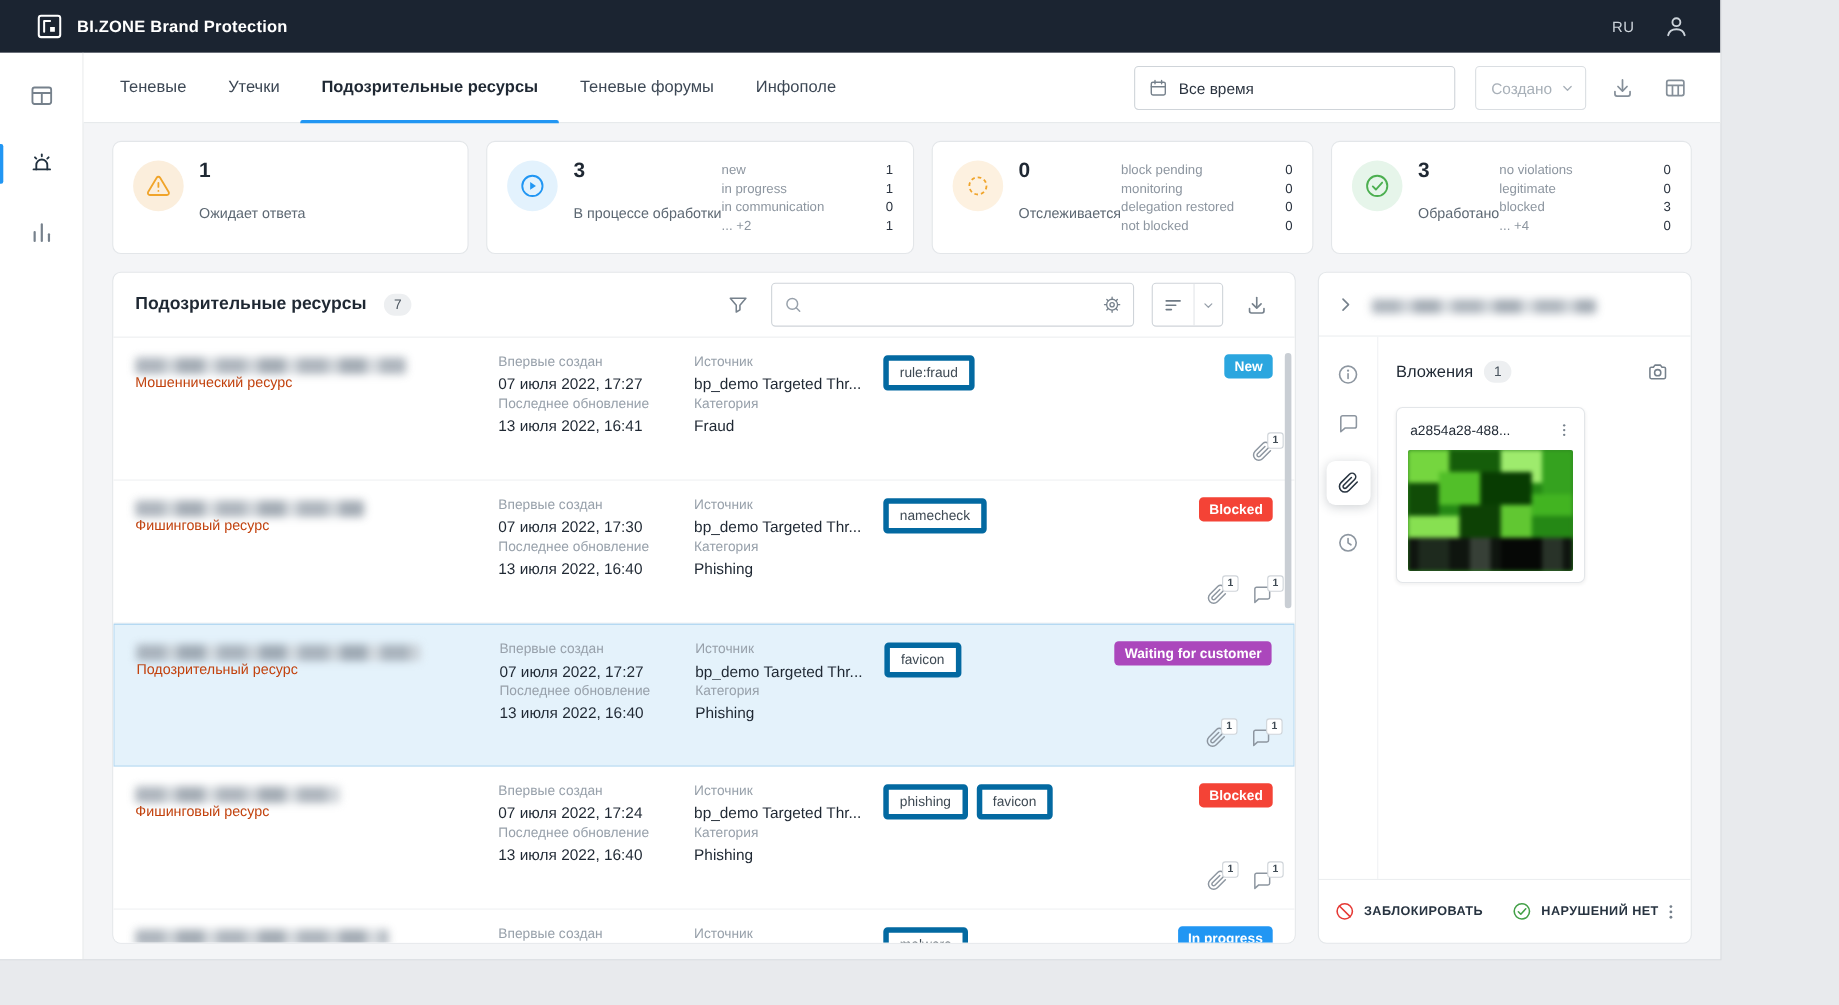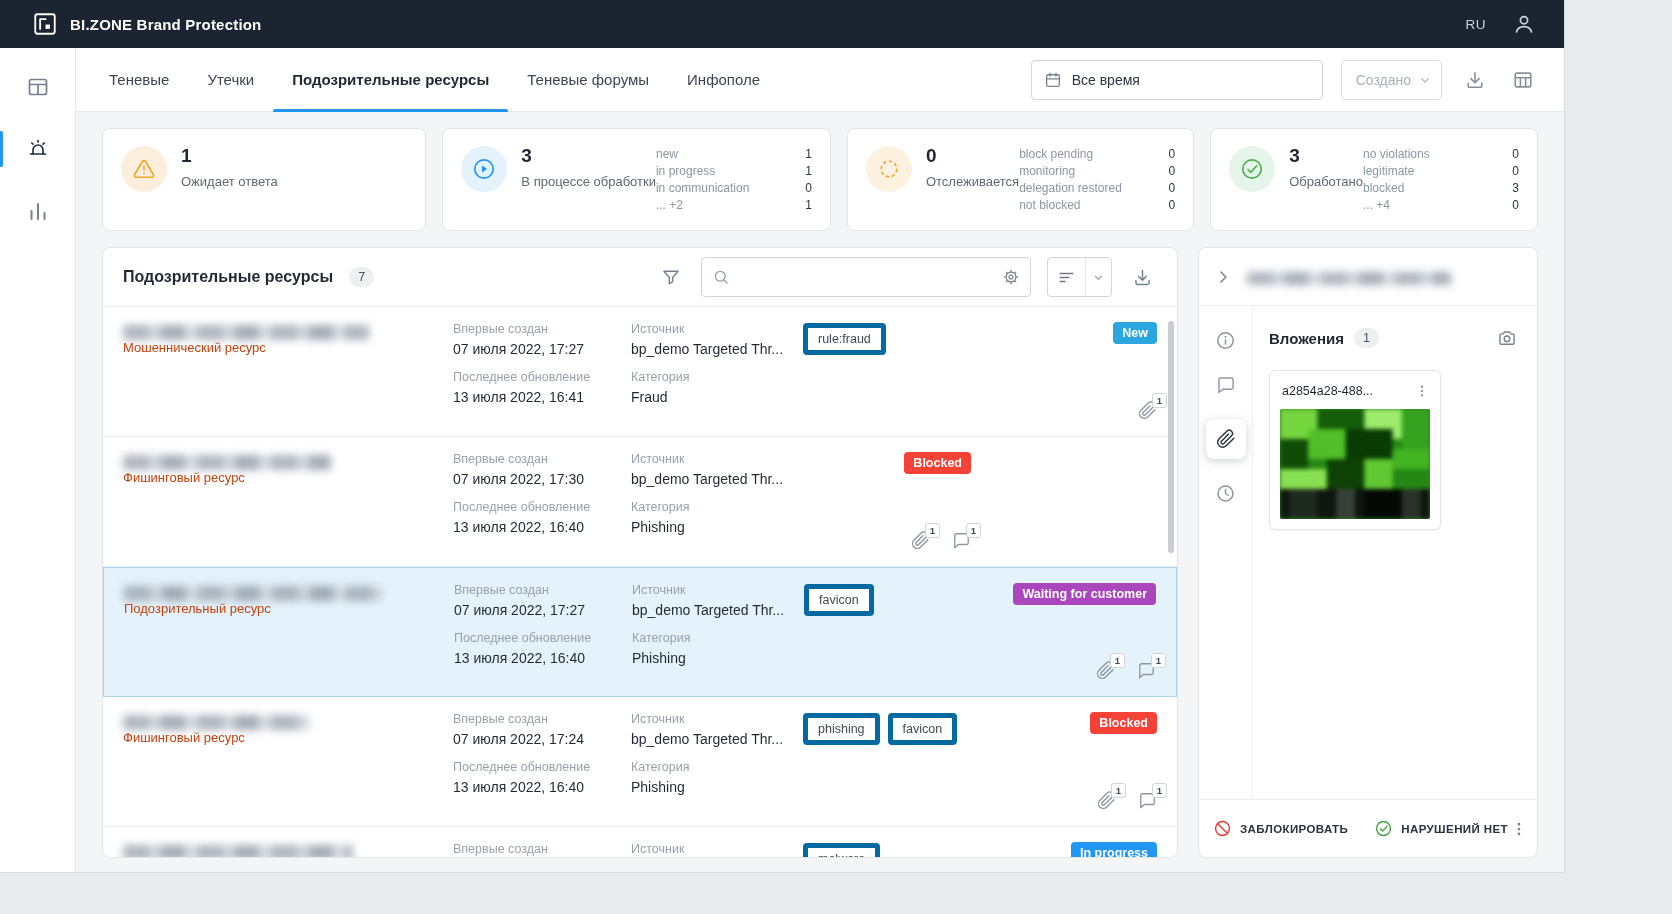--- a/index.html
+++ b/index.html
@@ -39,21 +39,21 @@
   .content { flex:1; padding:16px 26px 14px; display:flex; flex-direction:column; min-height:0; }
   .cards { display:flex; gap:16px; }
   .card { flex:1; background:#fff; border:1px solid #e3e6e9; border-radius:8px; padding:16px 18px; display:flex; align-items:flex-start; min-height:92px; }
   .card-ic { width:46px; height:46px; border-radius:50%; display:flex; align-items:center; justify-content:center; margin-top:1px; flex:none; }
   .ic-warn { background:#fbeedc; color:#f0a42a; }
   .ic-play { background:#e3f2fd; color:#2196f3; }
   .ic-dash { background:#fdf1e0; color:#f0a42a; }
   .ic-check { background:#e6f5ea; color:#4caf50; }
   .card-main { margin-left:14px; min-width:0; }
   .card-num { font-size:19px; font-weight:700; color:#1f2833; }
-  .card-label { font-size:13px; color:#5d6873; margin-top:7px; white-space:nowrap; }
+  .card-label { font-size:13px; color:#5d6873; margin-top:19px; white-space:nowrap; }
   .card-details { margin-left:auto; width:156px; font-size:12px; padding-top:1px; flex:none; }
   .cd-row { display:flex; justify-content:space-between; line-height:17px; }
   .cd-label { color:#8d96a0; white-space:nowrap; }
   .cd-value { color:#2b3440; }
 
   .panels { display:flex; gap:20px; margin-top:16px; flex:1; min-height:0; }
 
   
   .list-panel { flex:1; background:#fff; border:1px solid #e3e6e9; border-radius:8px; display:flex; flex-direction:column; min-width:0; overflow:hidden; }
   .list-header { height:58px; flex:none; display:flex; align-items:center; padding:0 20px; gap:16px; }
@@ -69,21 +69,21 @@
 
   .rows { flex:1; position:relative; overflow:hidden; border-top:1px solid #eceef0; }
   .row { display:flex; padding:15px 20px 0; min-height:130px; border-bottom:1px solid #eceef0; background:#fff; cursor:pointer; }
   .row.selected { background:#e4f2fb; border:1px solid #a9d3f0; }
   .c-title { width:330px; padding-right:20px; flex:none; }
   .redact { height:15px; border-radius:2px; filter:blur(4px); opacity:.8;
             background:repeating-linear-gradient(90deg,#9aa3ad 0 26px,#c3c9cf 26px 38px,#8d97a2 38px 62px,#cdd2d7 62px 74px); margin-top:3px; }
   .rtype { font-size:13px; color:#c2410c; }
   .c-dates { width:178px; flex:none; }
   .c-source { width:168px; flex:none; }
-  .fgroup + .fgroup { margin-top:13px; }
+  .fgroup + .fgroup { margin-top:3px; }
   .flabel { font-size:12.5px; color:#98a1ab; line-height:15px; }
   .fvalue { font-size:14px; color:#1f2833; font-weight:500; margin-top:4px; white-space:nowrap; overflow:hidden; text-overflow:ellipsis; }
   .c-tags { flex:1; display:flex; align-items:flex-start; align-content:flex-start; gap:8px; padding:1px 10px 0 4px; flex-wrap:wrap; min-width:0; }
   .chip { border:5px solid #0369a1; border-radius:4px; padding:4px 10px; font-size:12.5px; color:#3f4a54; background:#fff; white-space:nowrap; }
   .c-right { width:172px; flex:none; display:flex; flex-direction:column; align-items:flex-end; justify-content:space-between; padding-bottom:16px; }
   .badge { color:#fff; font-size:12.5px; font-weight:700; border-radius:4px; padding:4px 9px; white-space:nowrap; }
   .iconrow { display:flex; gap:22px; color:#8d96a0; }
   .icon-rel { position:relative; display:inline-flex; }
   .cnt { position:absolute; top:-8px; right:-10px; min-width:15px; height:15px; border:1px solid #cfd4d9; background:#fff; border-radius:3px; font-size:9.5px; line-height:13px; text-align:center; color:#3f4a54; padding:0 2px; font-weight:700; }
   .vscroll { position:absolute; right:3px; top:14px; width:6px; height:232px; background:#c9ced4; border-radius:3px; cursor:pointer; }
@@ -91,21 +91,21 @@
   
   .detail-panel { width:340px; flex:none; background:#fff; border:1px solid #e3e6e9; border-radius:8px; display:flex; flex-direction:column; overflow:hidden; }
   .detail-header { height:58px; flex:none; display:flex; align-items:center; padding:0 14px; gap:14px; border-bottom:1px solid #eceef0; color:#76818c; }
   .dredact { width:204px; height:13px; }
   .detail-body { flex:1; display:flex; min-height:0; }
   .dstrip { width:54px; flex:none; border-right:1px solid #f0f2f4; display:flex; flex-direction:column; align-items:center; padding-top:24px; gap:24px; color:#8d96a0; }
   .dtool { cursor:pointer; display:flex; }
   .active-tool { width:40px; height:40px; background:#fff; border-radius:8px; box-shadow:0 2px 10px rgba(31,45,61,.22); display:flex; align-items:center; justify-content:center; color:#273340; cursor:pointer; }
   .dcontent { flex:1; padding:18px 16px 0; display:flex; flex-direction:column; min-width:0; }
   .dc-header { display:flex; align-items:center; gap:10px; color:#8d96a0; }
-  .dc-title { font-size:15px; font-weight:700; color:#1f2833; }
+  .dc-title { font-size:15px; font-weight:400; color:#1f2833; }
   .attach-card { width:172px; border:1px solid #e3e6e9; border-radius:6px; margin-top:18px; box-shadow:0 1px 3px rgba(0,0,0,.05); background:#fff; }
   .ac-head { display:flex; align-items:center; padding:10px 8px 8px 12px; gap:6px; }
   .ac-name { flex:1; font-size:12.5px; font-weight:500; color:#1f2833; white-space:nowrap; overflow:hidden; }
   .thumb { margin:0 10px 10px; height:110px; border-radius:2px; overflow:hidden; background:#2e8420; }
   .thumb svg { width:100%; height:100%; filter:blur(2px) saturate(1.15); }
   .detail-footer { border-top:1px solid #eceef0; height:58px; flex:none; display:flex; align-items:center; padding:0 14px; }
   .dact { display:flex; align-items:center; gap:8px; cursor:pointer; }
   .dact + .dact { margin-left:26px; }
   .dact-label { font-size:11.5px; font-weight:700; letter-spacing:.4px; color:#273340; white-space:nowrap; }
   .block-ic { color:#e53935; }
@@ -447,20 +447,23 @@
                 <div class="c-source">
                   <div class="fgroup">
                     <div class="flabel">Источник</div>
                     <div class="fvalue">bp_demo Targeted Thr...</div>
                   </div>
                   <div class="fgroup">
                     <div class="flabel">Категория</div>
                     <div class="fvalue">Phishing</div>
                   </div>
                 </div>
+                <div class="c-tags">
+                  <span class="chip">namecheck</span>
+                </div>
                 <div class="c-right">
                   <span class="badge" style="background-color: rgb(244, 67, 54);">Blocked</span>
                   <div class="iconrow">
                     <span class="icon-rel">
                       <svg width="19" height="19" viewBox="0 0 24 24" fill="none" stroke="currentColor" stroke-width="1.7" stroke-linecap="round" stroke-linejoin="round">
                         <path d="M21.44 11.05l-9.19 9.19a6 6 0 0 1-8.49-8.49l9.19-9.19a4 4 0 0 1 5.66 5.66l-9.2 9.19a2 2 0 0 1-2.83-2.83l8.49-8.48"></path>
                       </svg>
                       <span class="cnt">1</span>
                     </span>
                     <span class="icon-rel">

